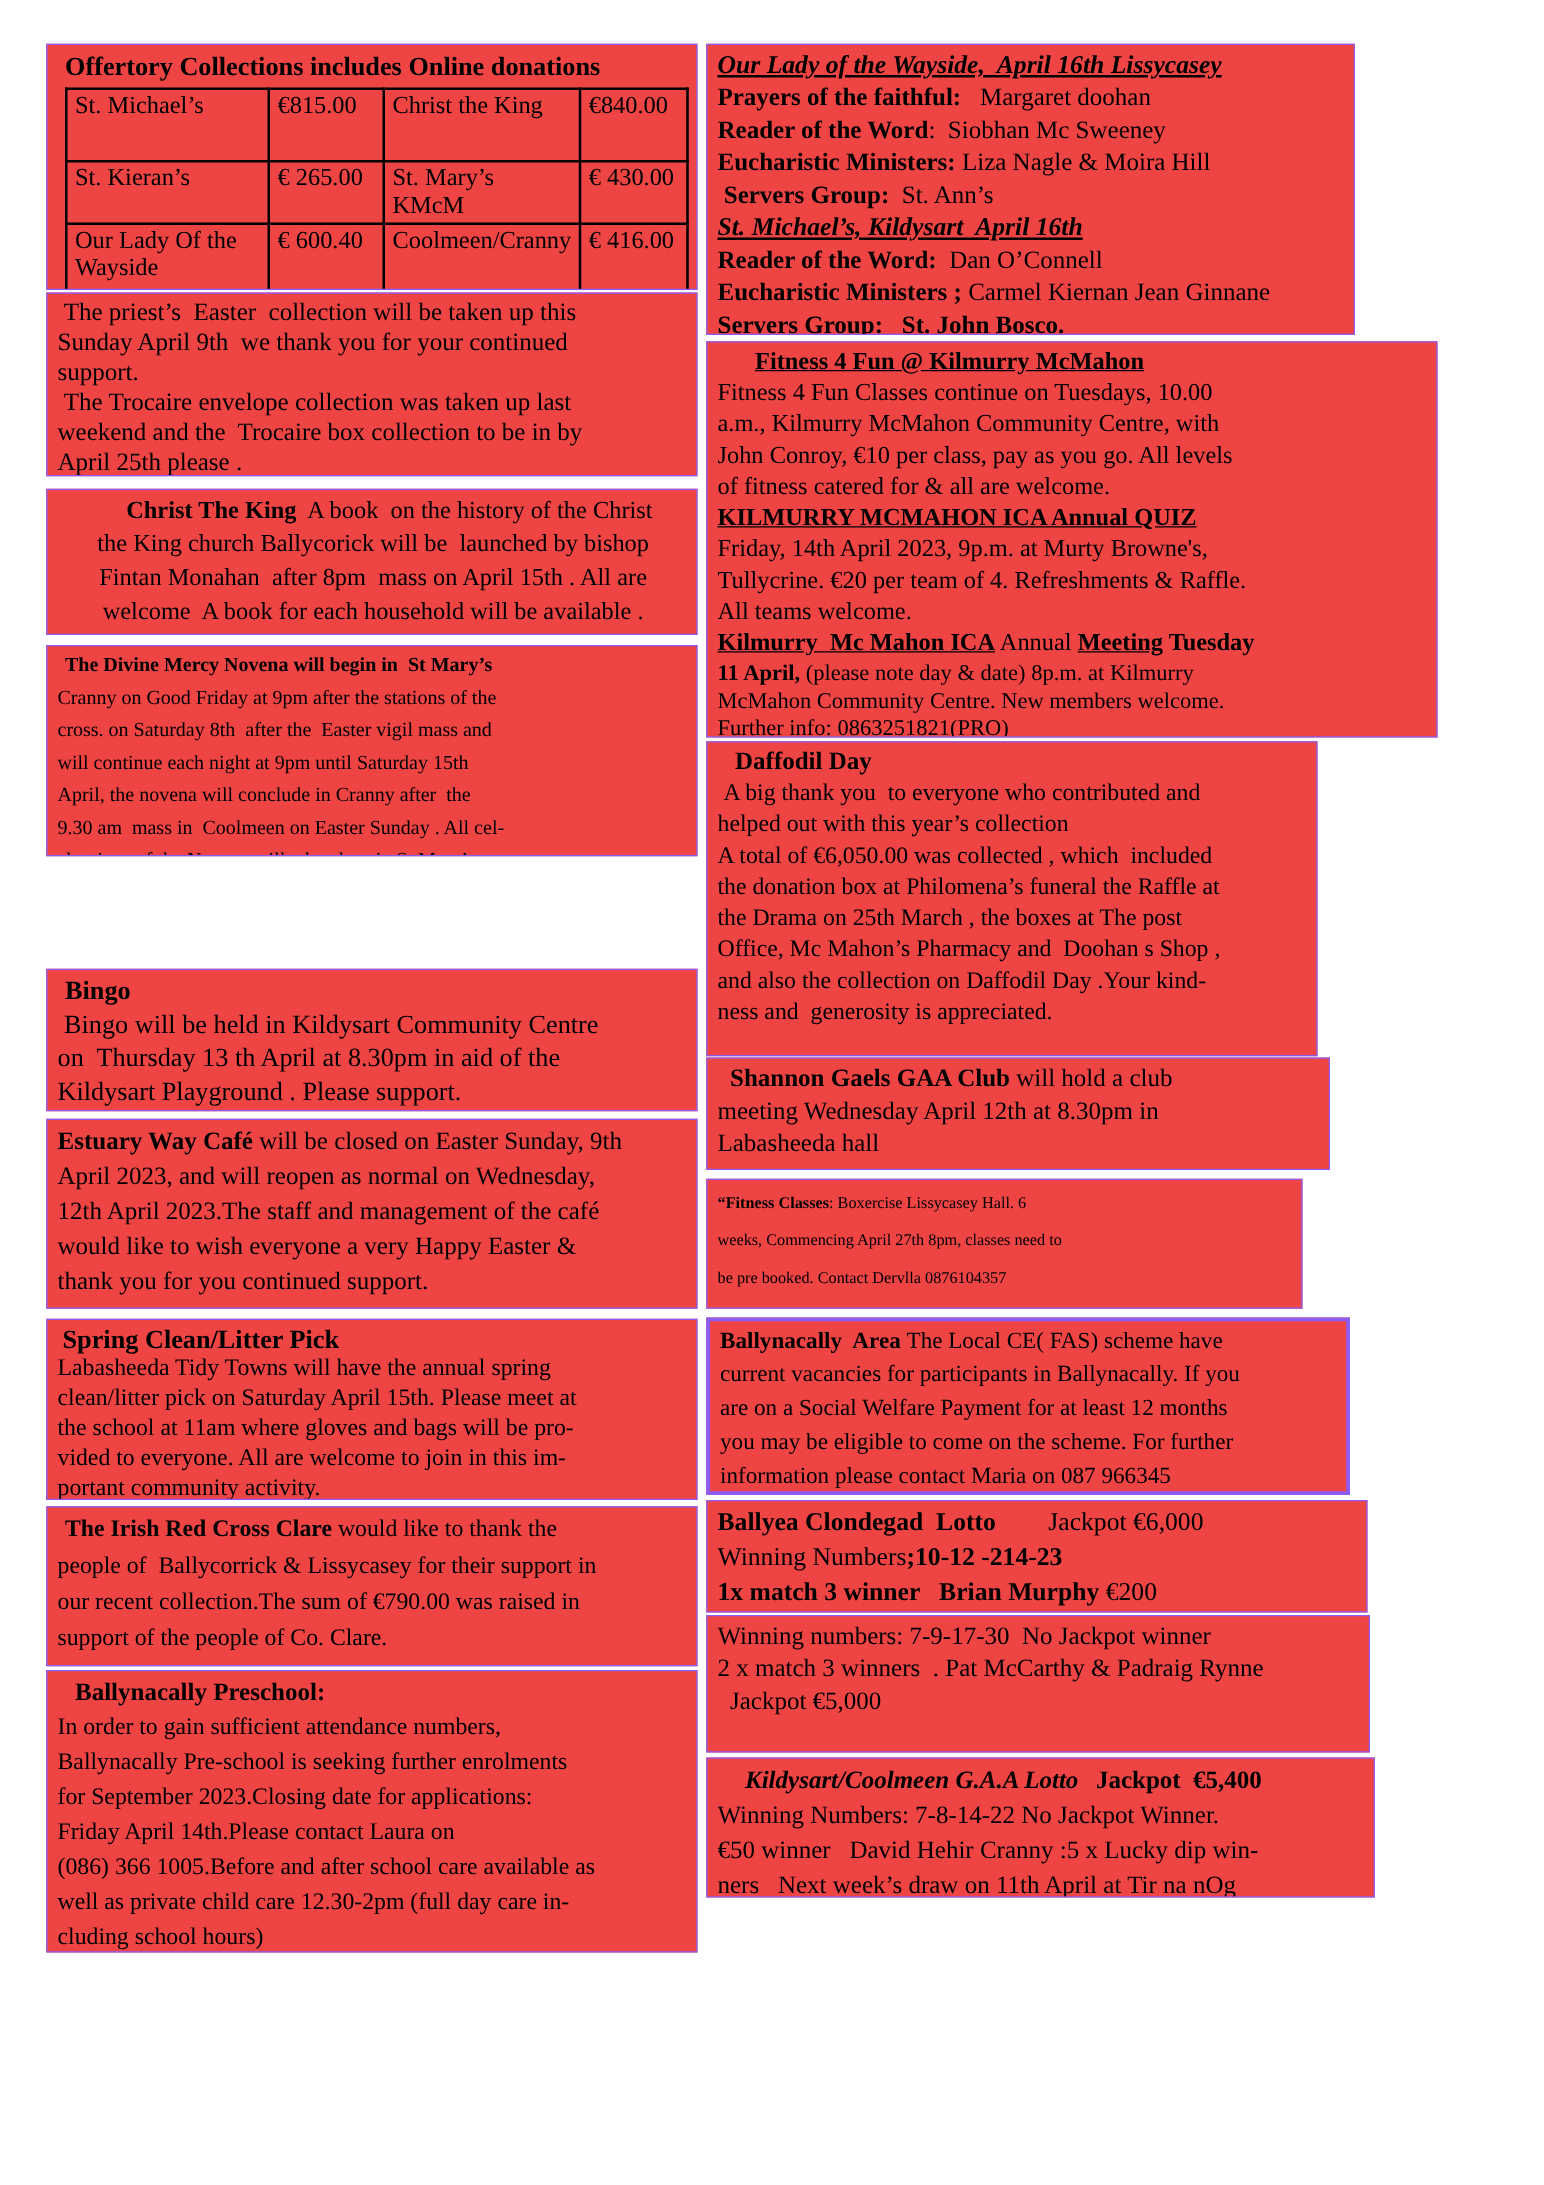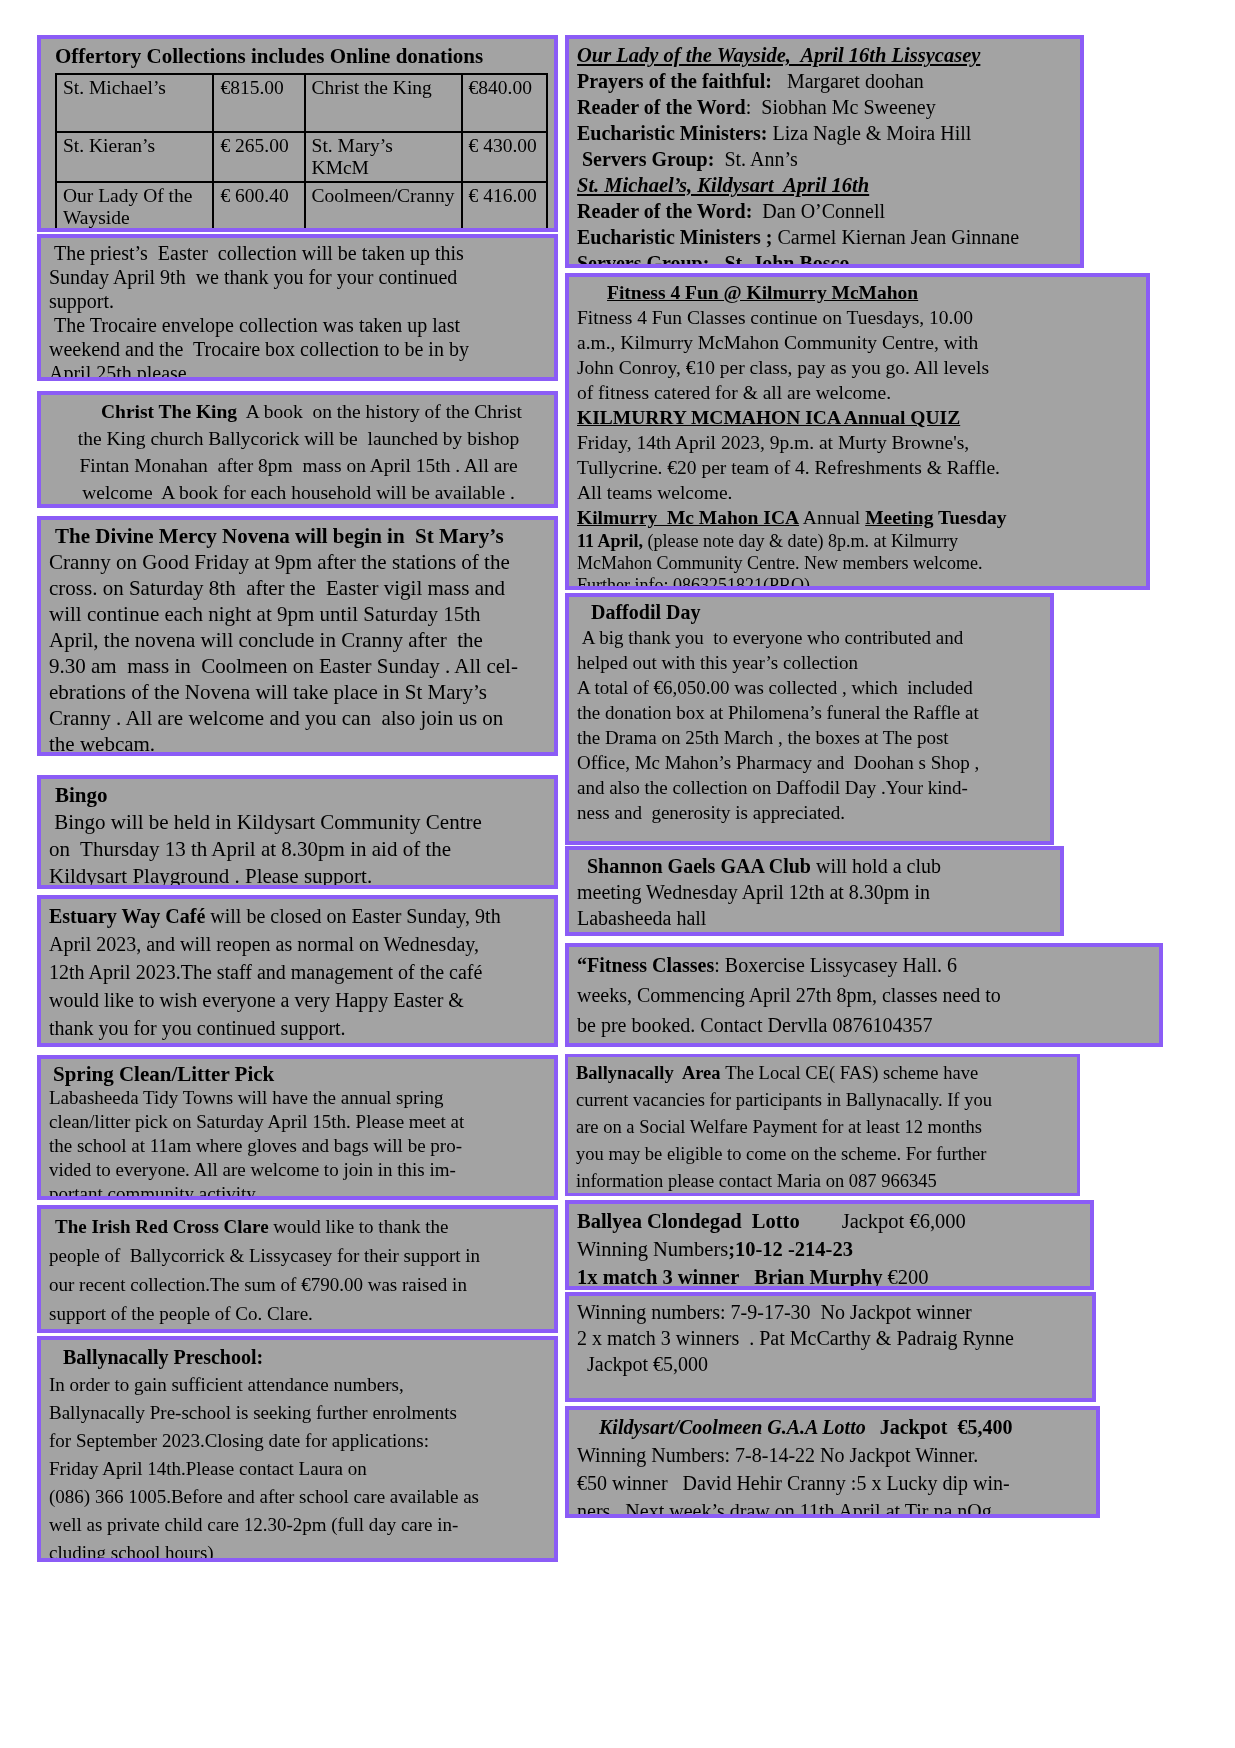--- a/index.html
+++ b/index.html
@@ -1,18 +1,18 @@
 <!DOCTYPE html>
 <html><head>
 <meta charset="utf-8">
 <style>
   html,body{margin:0;padding:0;background:#ffffff;}
   body{width:1235px;height:1748px;position:relative;font-family:"Liberation Serif","DejaVu Serif",serif;color:#000;}
   .page{position:relative;width:1235px;height:1748px;background:#fff;overflow:hidden;}
-  .box{position:absolute;border:4px solid #8b5cf6;background:#a3a3a3;box-sizing:border-box;padding:3px 6px 3px 8px;overflow:hidden;}
+  .box{position:absolute;border:1px solid #8b5cf6;background:#ef4444;box-sizing:border-box;padding:3px 6px 3px 8px;overflow:hidden;}
   .pre{white-space:pre-wrap;}
   .b{font-weight:bold;}
   .i{font-style:italic;}
   .bi{font-weight:bold;font-style:italic;}
   .bu{font-weight:bold;text-decoration:underline;}
   .biu{font-weight:bold;font-style:italic;text-decoration:underline;}
   .center{text-align:center;}
 
   
   .lbox{left:37px;width:521px;}
@@ -21,21 +21,21 @@
   #b-offertory table{border-collapse:collapse;margin-left:6px;}
   #b-offertory td{border:2px solid #000;padding:2px 6px;font-size:19.5px;vertical-align:top;}
   #b-offertory tr:nth-child(1) td{height:52px;}
   #b-offertory tr:nth-child(2) td{height:40px;}
   #b-offertory tr:nth-child(3) td{height:50px;}
   .c1{width:148px;} .c2{width:78px;} .c3{width:138px;} .c4{width:72px;}
 
   #b-easter{top:234px;height:147px;font-size:20px;line-height:24px;}
   #b-christking{top:391px;height:117px;font-size:19.5px;line-height:27px;text-align:center;}
   #b-christking .p{text-indent:26px;}
-  #b-divinemercy{top:516px;height:240px;font-size:21px;line-height:26px;}
+  #b-divinemercy{top:516px;height:169px;font-size:16px;line-height:26px;}
   #b-divinemercy .p{text-indent:6px;}
   #b-bingo{top:775px;height:114px;font-size:21px;line-height:27px;}
   #b-bingo .h{padding-left:6px;}
   #b-estuary{top:895px;height:152px;font-size:20px;line-height:28px;}
   #b-spring{top:1055px;height:145px;font-size:19px;line-height:24px;}
   #b-spring .h{font-size:21px;padding-left:4px;}
   #b-redcross{top:1205px;height:128px;font-size:19px;line-height:29px;}
   #b-redcross .p{text-indent:6px;}
   #b-preschool{top:1336px;height:226px;font-size:19px;line-height:28px;}
   #b-preschool .h{font-size:20px;padding-left:14px;}
@@ -43,21 +43,21 @@
   
   #b-rosters{left:565px;top:35px;width:519px;height:233px;font-size:20px;line-height:26px;}
   #b-rosters .rhead{font-size:20.5px;}
   #b-fitness4fun{left:565px;top:273px;width:585px;height:317px;font-size:19.5px;line-height:25px;}
   #b-fitness4fun .h1{padding-left:30px;}
   #b-fitness4fun .p3{font-size:18px;line-height:22px;}
   #b-daffodil{left:565px;top:593px;width:489px;height:252px;font-size:19px;line-height:25px;}
   #b-daffodil .h{font-size:20px;padding-left:14px;}
   #b-shannon{left:565px;top:846px;width:499px;height:90px;font-size:20px;line-height:26px;}
   #b-shannon .p{text-indent:10px;}
-  #b-fitclasses{left:565px;top:943px;width:598px;height:104px;font-size:20px;line-height:30px;}
+  #b-fitclasses{left:565px;top:943px;width:477px;height:104px;font-size:13px;line-height:30px;}
   #b-area{left:565px;top:1054px;width:515px;height:142px;font-size:18.5px;line-height:27px;border-width:3px;}
   #b-ballyea{left:565px;top:1200px;width:529px;height:90px;font-size:20.5px;line-height:28px;}
   .jackgap{margin-left:42px;}
   #b-lissy{left:565px;top:1292px;width:531px;height:110px;font-size:20px;line-height:26px;}
   #b-kildy{left:565px;top:1406px;width:535px;height:112px;font-size:20px;line-height:28px;}
   #b-kildy .kh{padding-left:22px;}
   #b-kildy .kj{margin-left:14px;}
 </style>
 </head>
 <body>

